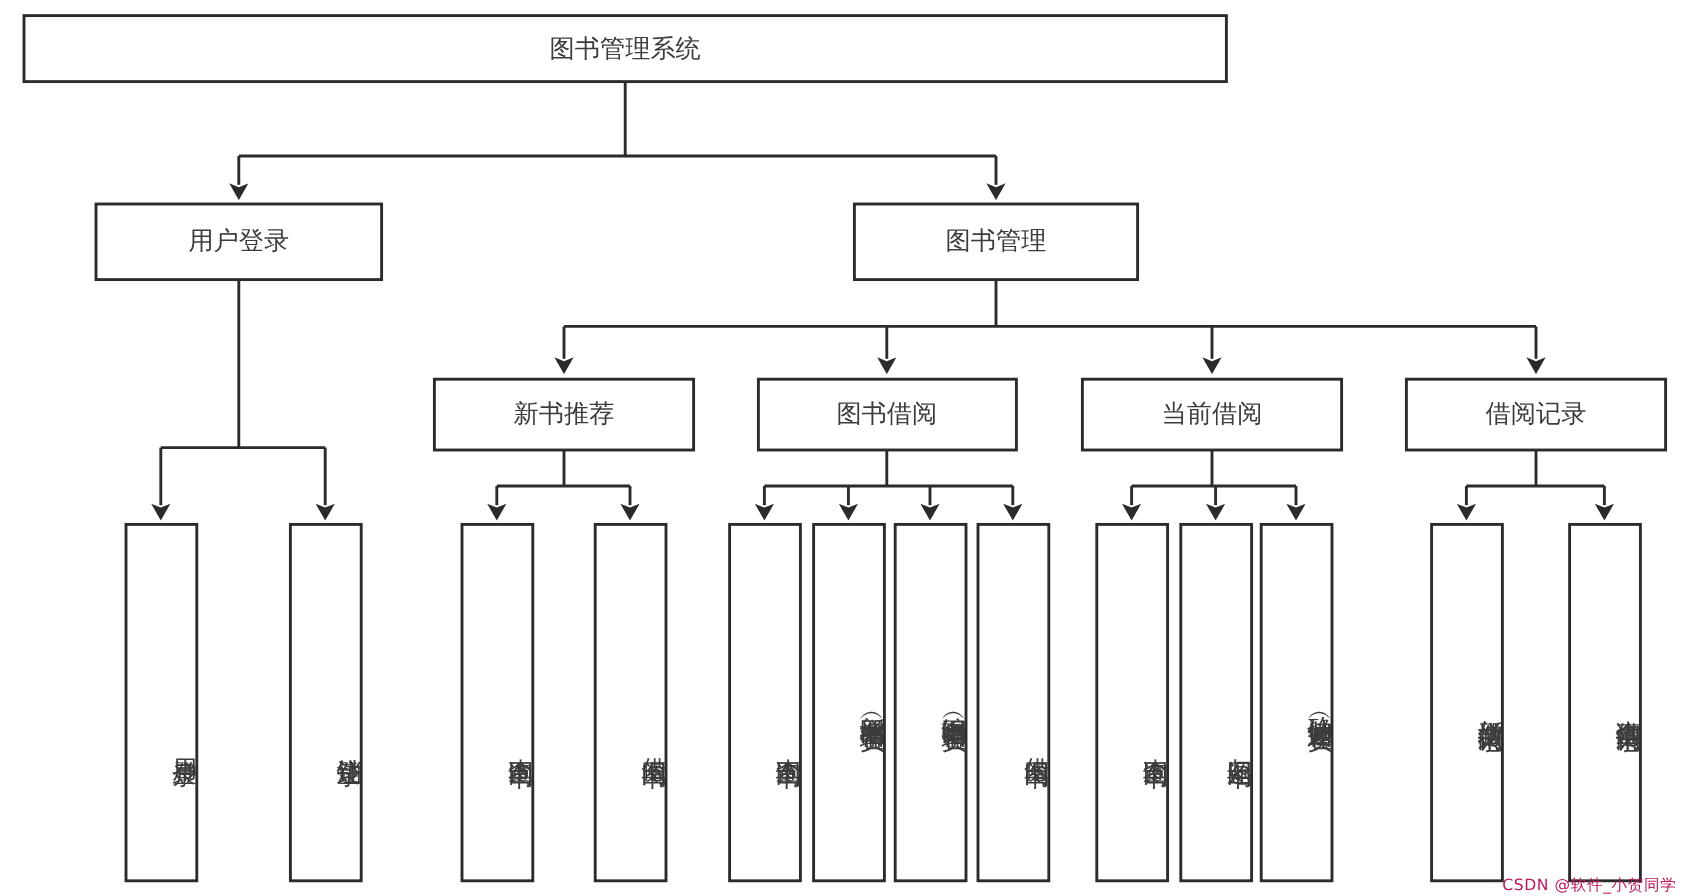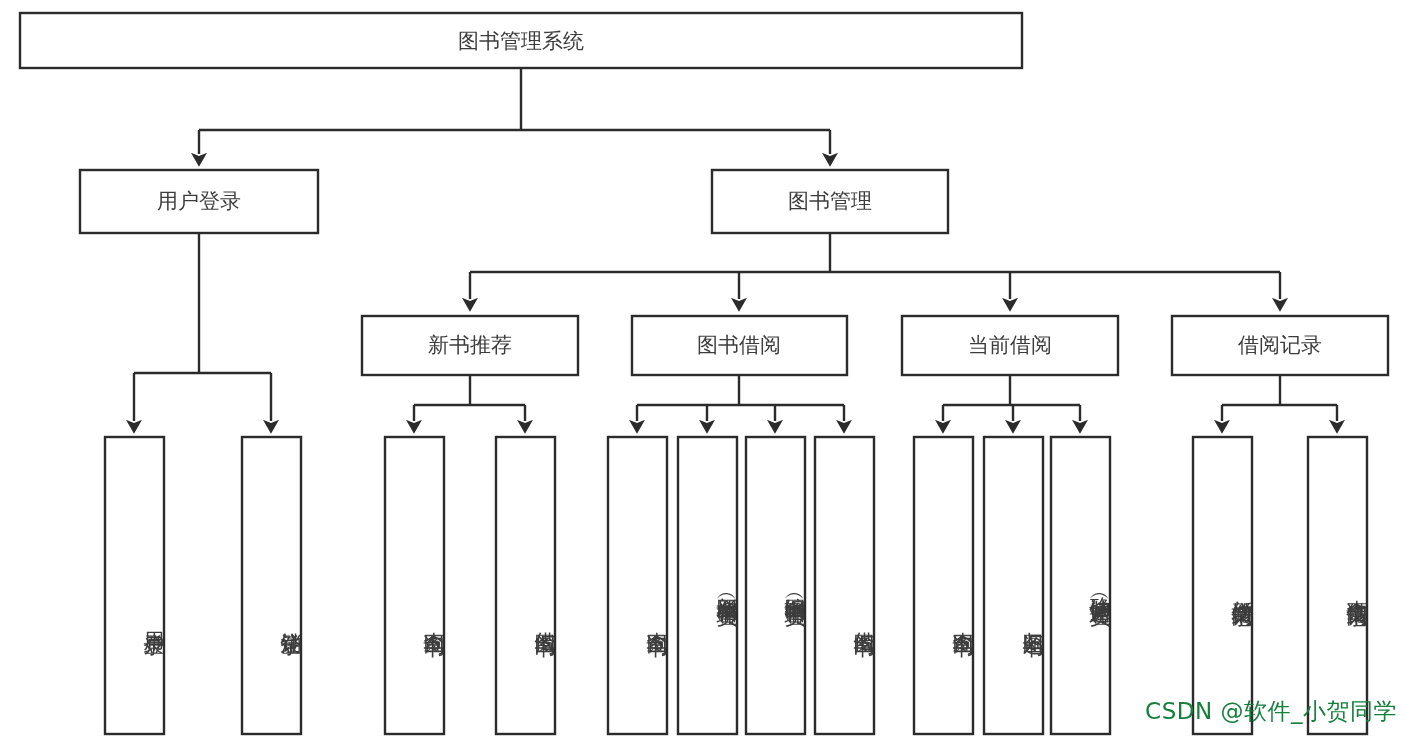--- a/index.html
+++ b/index.html
@@ -59,24 +59,24 @@
     display: flex;
     align-items: flex-start;
     justify-content: center;
     white-space: nowrap;
     pointer-events: none;
     user-select: none;
   }
   .watermark {
     position: absolute;
     right: 8px;
-    bottom: 20px;
-    font-family: "DejaVu Sans", "Liberation Sans", sans-serif;
-    font-size: 23px;
-    color: #15803d;
+    bottom: 0;
+    font-family: "DejaVu Sans", "Liberation Sans", sans-serif;
+    font-size: 13px;
+    color: #be185d;
     letter-spacing: 0.5px;
     white-space: nowrap;
   }
 </style>
 </head>
 <body>
 
 <div id="diagram-root">
 
   <svg id="flow" viewBox="0 0 1405 747">

